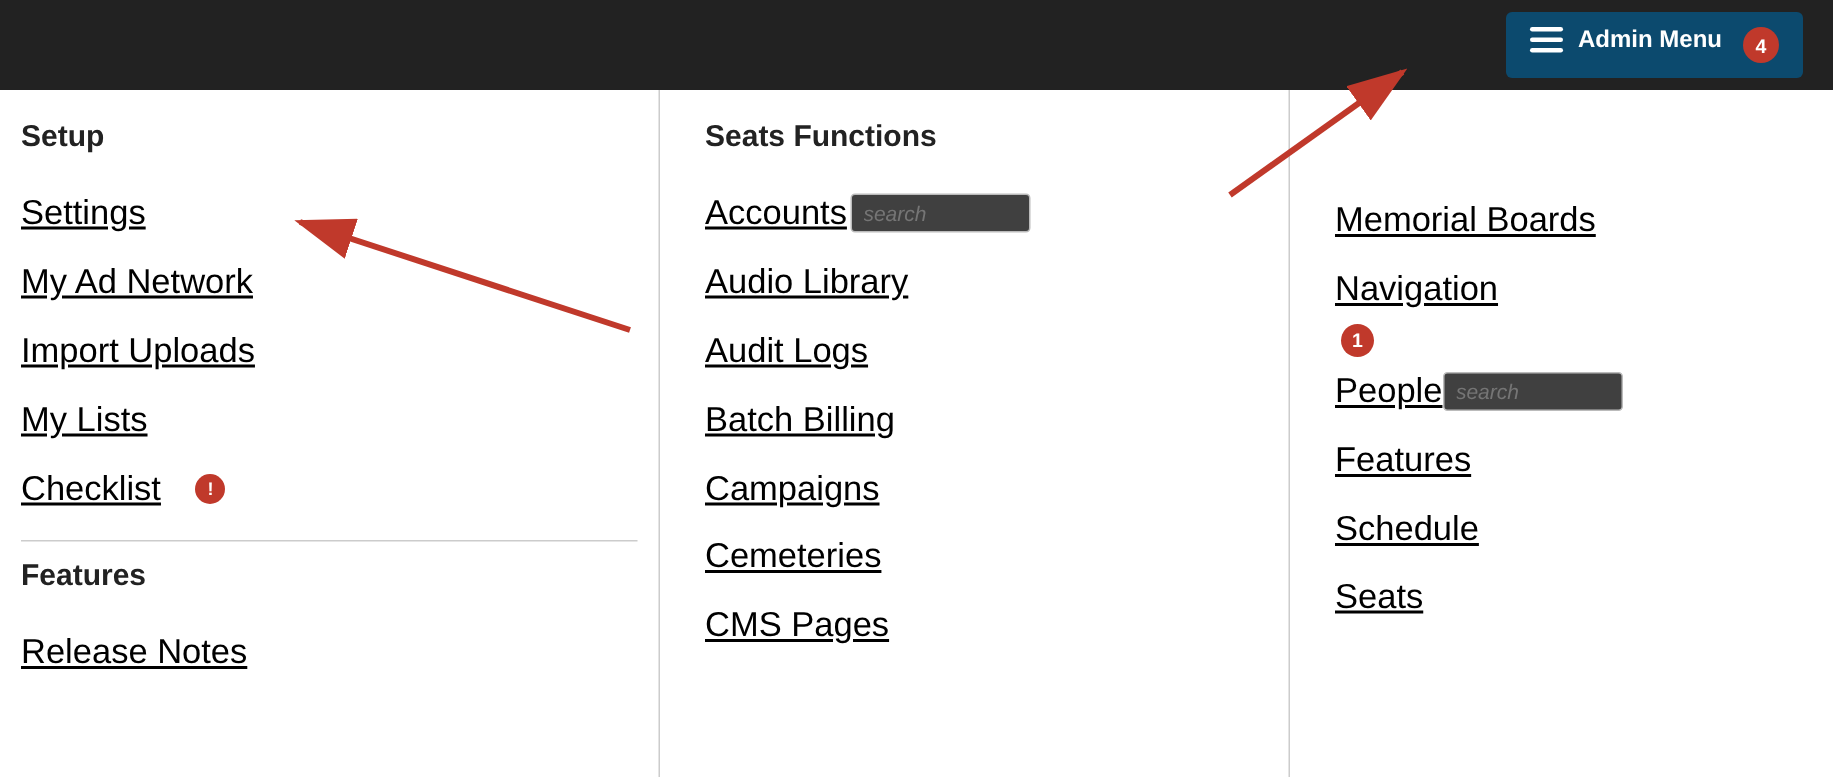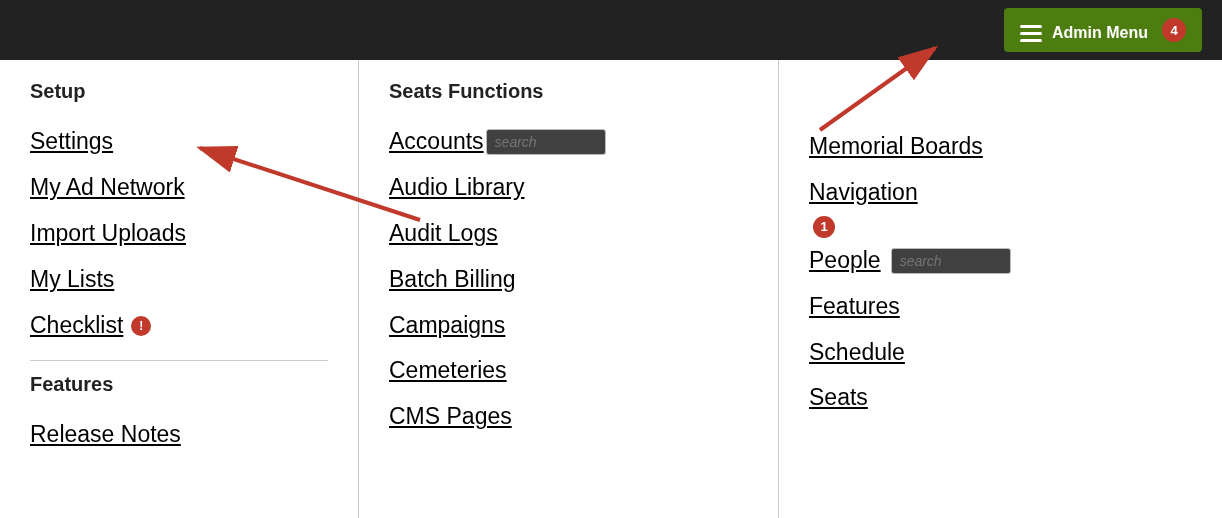--- a/index.html
+++ b/index.html
@@ -16,23 +16,23 @@
       background: #222;
       height: 60px;
       display: flex;
       align-items: center;
       justify-content: flex-end;
       padding-right: 20px;
     }
 
     .admin-menu-btn {
       display: flex;
-      align-items: flex-end;
+      align-items: flex-start;
       gap: 10px;
-      background: #4d7c0f;
+      background: #0c4a6e;
       border: none;
       color: #fff;
       font-size: 16px;
       font-weight: bold;
       padding: 10px 16px;
       cursor: pointer;
       border-radius: 4px;
     }
 
     .hamburger-icon {
@@ -65,23 +65,23 @@
 
     
     .main-content {
       display: flex;
       height: 458px;
       background: #fff;
     }
 
     
     .sidebar {
-      width: 359px;
+      width: 440px;
       border-right: 1px solid #ccc;
-      padding: 20px 30px;
+      padding: 20px 14px;
       flex-shrink: 0;
     }
 
     .section-title {
       font-size: 20px;
       font-weight: bold;
       color: #222;
       margin-bottom: 16px;
     }
 
@@ -91,21 +91,21 @@
       text-decoration: underline;
       font-size: 23px;
       padding: 8px 0;
       cursor: pointer;
       line-height: 1.3;
     }
 
     .nav-link-row {
       display: flex;
       align-items: center;
-      gap: 4px;
+      gap: 19px;
     }
 
     .divider {
       border: none;
       border-top: 1px solid #ccc;
       margin: 12px 0;
     }
 
     
     .admin-col {
@@ -149,21 +149,20 @@
       left: 0;
       width: 1222px;
       height: 518px;
       pointer-events: none;
       z-index: 10;
     }
 
     .people-row {
       display: flex;
       align-items: center;
-      gap: 10px;
     }
 
     .online-payments-row {
       display: flex;
       align-items: center;
       gap: 8px;
     }
   </style>
 </head>
 <body>

